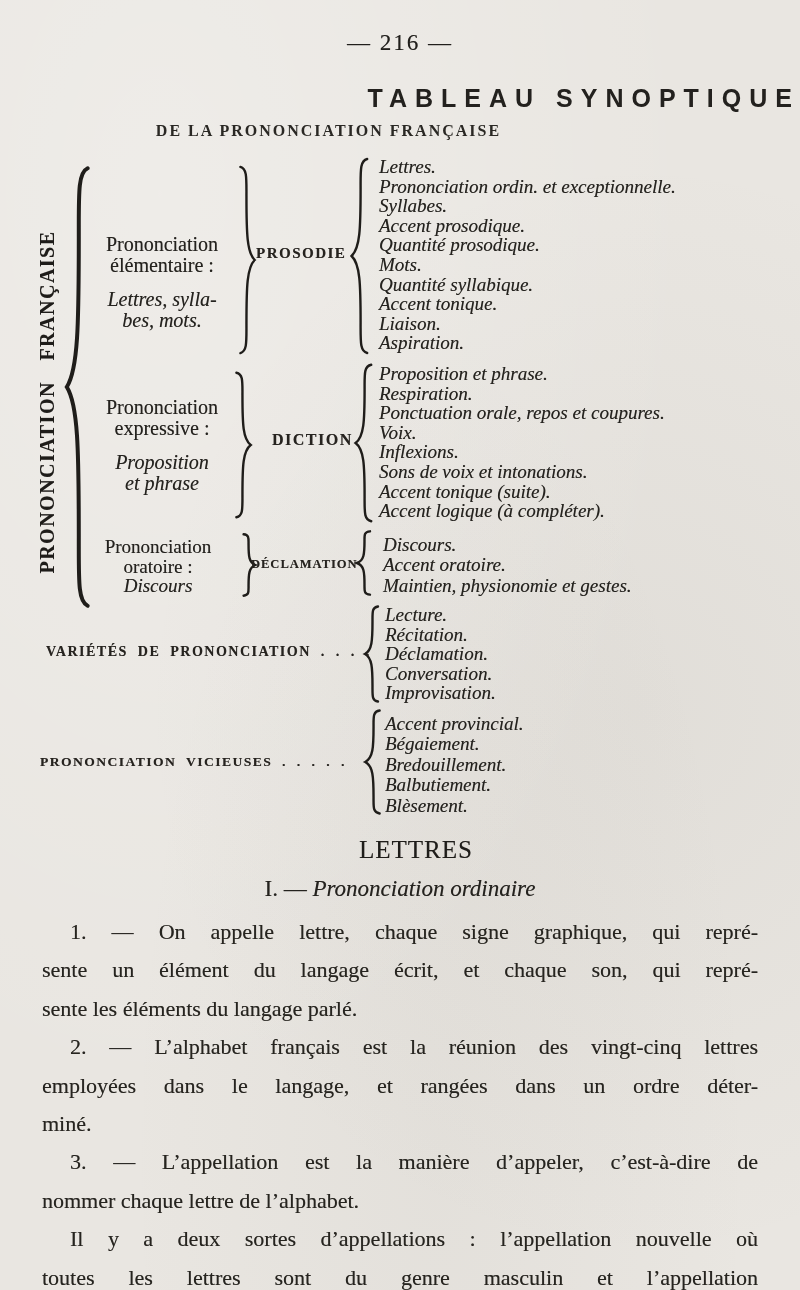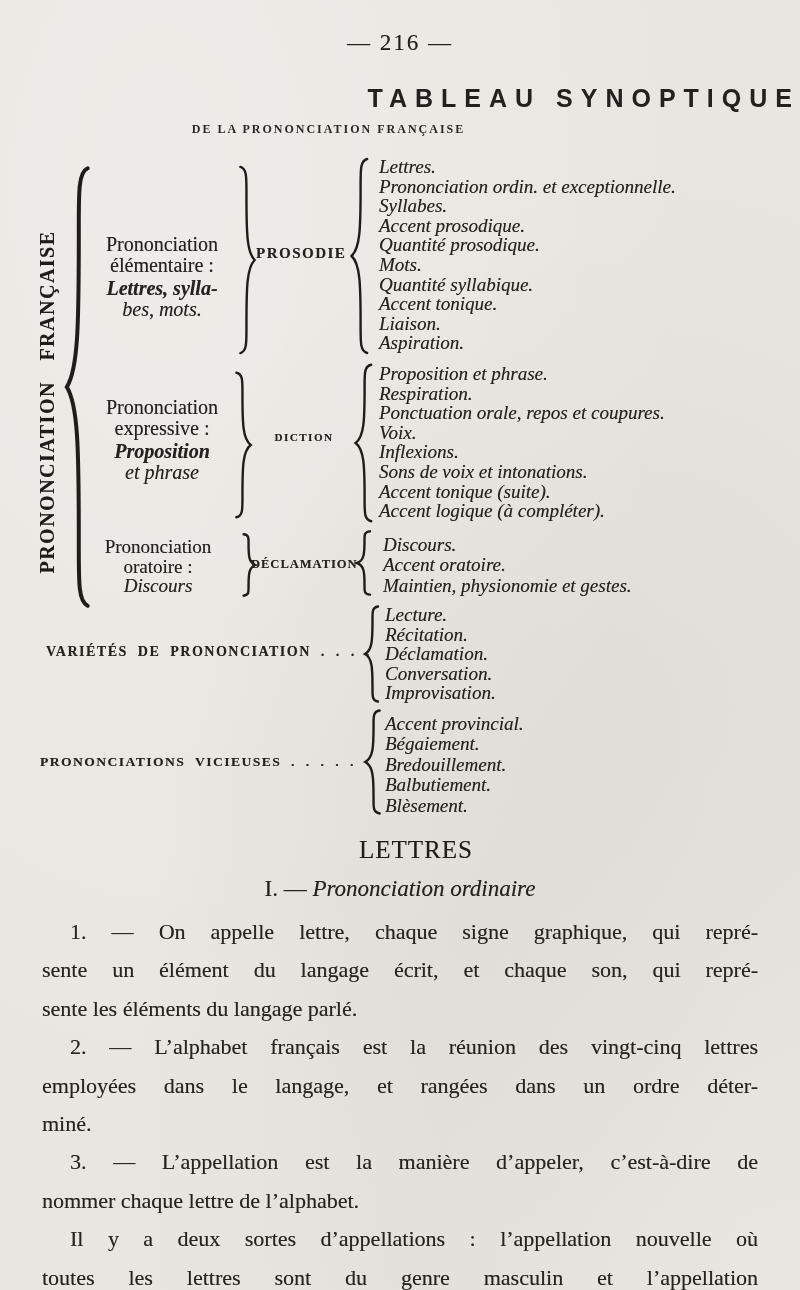--- a/index.html
+++ b/index.html
@@ -25,42 +25,42 @@
     position:absolute;top:30px;left:0;width:800px;
     text-align:center;font-size:23px;letter-spacing:2px;
   }
   .title{
     position:absolute;top:84px;left:0;width:800px;text-align:right;
     font-family:"Liberation Sans","DejaVu Sans",sans-serif;
     font-weight:bold;font-size:25px;letter-spacing:8px;color:#23211e;
   }
   .subtitle{
     position:absolute;top:122px;left:0;width:657px;text-align:center;
-    font-weight:bold;font-size:12px;letter-spacing:2px;color:#2a2824;
+    font-weight:bold;font-size:16px;letter-spacing:2px;color:#2a2824;
   }
 
   
   .diagram{position:absolute;left:0;top:0;width:800px;height:830px;}
   .rootlabel{
     position:absolute;left:47px;top:402px;
     transform:translate(-50%,-50%) rotate(-90deg);
     white-space:nowrap;
     font-weight:bold;font-size:20px;letter-spacing:1.5px;word-spacing:14px;
     color:#1e1c19;
   }
   svg.brace{position:absolute;overflow:visible;}
   svg.brace path{fill:none;stroke:#1f1d1a;stroke-width:2.4;vector-effect:non-scaling-stroke;stroke-linecap:round;}
   svg.brace.thick path{stroke-width:4;}
 
   .glabel{
     position:absolute;text-align:center;
     font-size:20px;line-height:21px;color:#24221e;
   }
   .glabel .it{font-style:italic;}
-  .glabel .gap{margin-top:2px;font-weight:bold;}
+  .glabel .gap{margin-top:13px;}
   .cat{
     position:absolute;font-weight:bold;color:#26231f;
     letter-spacing:1.5px;text-align:center;white-space:nowrap;
   }
   .glist{position:absolute;font-size:19px;color:#24221e;white-space:nowrap;}
   .glist div{line-height:19.6px;font-style:italic;}
   .glist.lh20 div{line-height:20.4px;}
   .xlabel{
     position:absolute;font-weight:bold;font-size:14px;letter-spacing:1.5px;
     word-spacing:5px;color:#26231f;white-space:nowrap;
@@ -148,21 +148,21 @@
         <div>Liaison.</div>
         <div>Aspiration.</div>
       </div>
 
     <div class="glabel ink" style="left:86px;top:397px;width:152px">
       <div>Prononciation</div>
       <div>expressive :</div>
       <div class="it gap">Proposition</div>
       <div class="it">et phrase</div>
     </div>
-    <div class="cat ink" style="left:272px;top:431px;width:64px;font-size:11px">DICTION</div>
+    <div class="cat ink" style="left:272px;top:431px;width:64px;font-size:16px">DICTION</div>
     <div class="glist ink" style="left:379px;top:364px">
         <div>Proposition et phrase.</div>
         <div>Respiration.</div>
         <div>Ponctuation orale, repos et coupures.</div>
         <div>Voix.</div>
         <div>Inflexions.</div>
         <div>Sons de voix et intonations.</div>
         <div>Accent tonique (suite).</div>
         <div>Accent logique (à compléter).</div>
       </div>
@@ -181,21 +181,21 @@
 
     <div class="xlabel ink" style="left:46px;top:644px">VARIÉTÉS DE PRONONCIATION . . . .</div>
     <div class="glist ink" style="left:385px;top:605px">
         <div>Lecture.</div>
         <div>Récitation.</div>
         <div>Déclamation.</div>
         <div>Conversation.</div>
         <div>Improvisation.</div>
       </div>
 
-    <div class="xlabel ink" style="left:40px;top:754px;font-size:13.5px">PRONONCIATIONS VICIEUSES . . . . .</div>
+    <div class="xlabel ink" style="left:40px;top:754px;font-size:13.5px">PRONONCIATION VICIEUSES . . . . .</div>
     <div class="glist lh20 ink" style="left:385px;top:714px">
         <div>Accent provincial.</div>
         <div>Bégaiement.</div>
         <div>Bredouillement.</div>
         <div>Balbutiement.</div>
         <div>Blèsement.</div>
       </div>
 
   </div>
 

